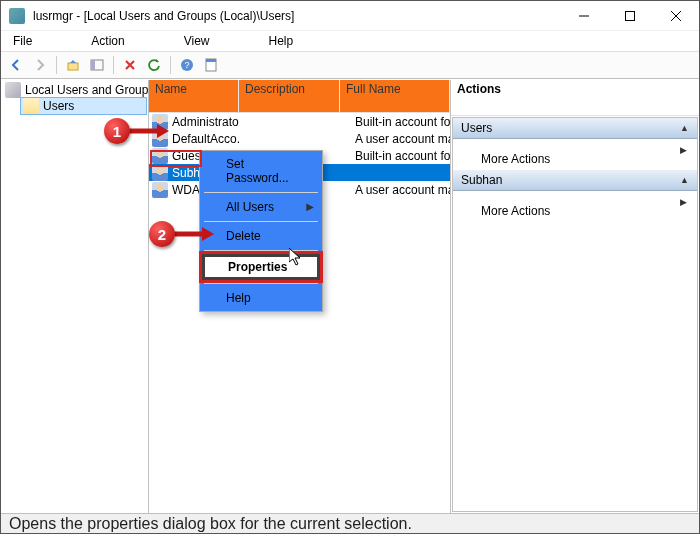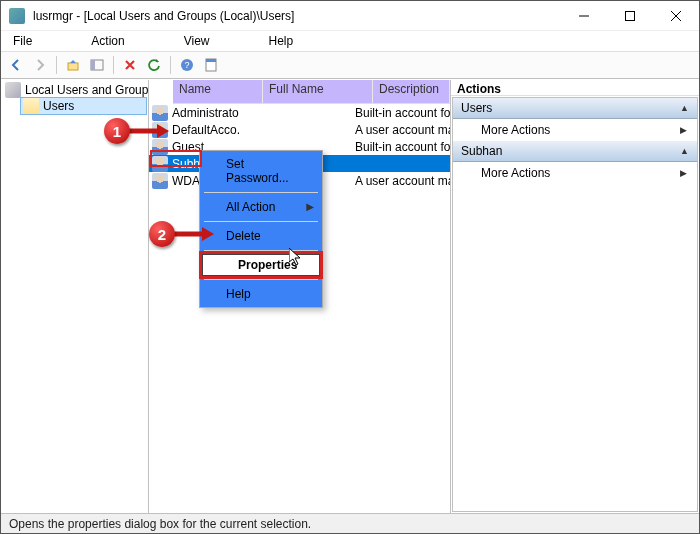--- a/index.html
+++ b/index.html
@@ -89,24 +89,23 @@
     flex:1;
     border-right:1px solid #c0c0c0;
     background:#fff;
     display:flex;
     flex-direction:column;
     overflow:hidden;
     position:relative;
   }
   .listhead {
     display:flex;
-    height:24px;
+    height:33px;
     border-bottom:1px solid #e0e0e0;
-    background:#c4b5fd;
-    margin-left:24px;
+    background:#f97316;
   }
   .listhead .col {
     padding: 2px 6px;
     border-right:1px solid #e8e8e8;
     font-weight:400;
     color:#333;
   }
   .col.name { width: 90px; flex:0 0 90px;}
   .col.fullname { width: 110px; flex:0 0 110px;}
   .col.desc { flex:1; }
@@ -141,22 +140,22 @@
     position:relative;
   }
   .contextmenu .cmsep {
     height:1px; background:#d0d0d0; margin: 3px 2px;
   }
   .contextmenu .cmitem .arrow {
     position:absolute; right:6px; top:5px; font-size:10px; color:#333;
   }
   .contextmenu .cmitem.highlight {
     background:#fff;
-    border:1px solid #404040;
-    padding:3px 19px 3px 35px;
+    border:3px solid #404040;
+    padding:3px 19px 3px 23px;
     font-weight:600;
   }
   .contextmenu .cmitem.redbox {
     outline: 3px solid #d22424;
     outline-offset: 0;
   }
   .cursor {
     position:absolute;
     left: 140px;
     top: 168px;
@@ -164,21 +163,21 @@
     pointer-events:none;
   }
   
   .actionspanel {
     width: 248px;
     background:#fff;
     display:flex;
     flex-direction:column;
   }
   .actionspanel .aphead {
-    height:16px;
+    height:36px;
     padding:2px 6px;
     border-bottom:1px solid #e0e0e0;
     font-weight:600;
     background:#fff;
   }
   .actionspanel .apbody {
     flex:1;
     border:1px solid #c0c0c0;
     margin:1px;
     background:#fff;
@@ -187,35 +186,35 @@
     background:linear-gradient(180deg,#eaf0f8,#b9cfe8);
     border-bottom:1px solid #9ab;
     padding:3px 8px;
     display:flex;
     align-items:center;
     justify-content:space-between;
     font-size:12px;
   }
   .apsection .tri { font-size:9px; color:#333; }
   .aprow {
-    padding: 4px 8px 4px 28px;
+    padding: 13px 8px 4px 28px;
     display:flex;
     align-items:flex-start;
     position:relative;
   }
   .aprow .arrow { position:absolute; right:10px; top:6px; font-size:9px; color:#333; }
   
   .statusbar {
     height:20px;
     border-top:1px solid #c0c0c0;
     background:#f0f0f0;
     padding: 2px 8px;
     display:flex;
     align-items:center;
-    font-size:12px;
+    font-size:16px;
     color:#222;
   }
   
   .annot-marker {
     position:absolute;
     width:26px; height:26px;
     border-radius:50%;
     background:radial-gradient(circle at 35% 30%, #ff6060, #c21515 80%);
     color:#fff;
     font-weight:700;
@@ -327,22 +326,22 @@
       <div class="treeitem selected">
         <span class="ticon folderopen"></span>
         <span>Users</span>
       </div>
     </div>
   </div>
 
   <div class="listpanel">
     <div class="listhead">
       <div class="col name">Name</div>
+      <div class="col desc">Description</div>
       <div class="col fullname">Full Name</div>
-      <div class="col desc">Description</div>
     </div>
     <div class="listbody">
       <div class="listrow">
         <div class="cell name col name">
             <span class="uicon"></span>
             <span>Administrator</span>
           </div>
         <div class="cell col fullname"></div>
         <div class="cell col desc">Built-in account for adm</div>
       </div>
@@ -379,21 +378,21 @@
         <div class="cell col desc">A user account manage</div>
       </div>
     </div>
 
     <div class="redbox-inline" style="left:1px; top:70px; width:52px; height:17px;"></div>
 
     <div class="contextmenu">
       <div class="cmitem">Set Password...</div>
       <div class="cmsep"></div>
       <div class="cmitem">
-        <span>All Action</span>
+        <span>All Users</span>
         <span class="arrow">▶</span>
       </div>
       <div class="cmsep"></div>
       <div class="cmitem">Delete</div>
       <div class="cmsep"></div>
       <div class="cmitem highlight redbox">Properties</div>
       <div class="cmsep"></div>
       <div class="cmitem">Help</div>
     </div>
 

